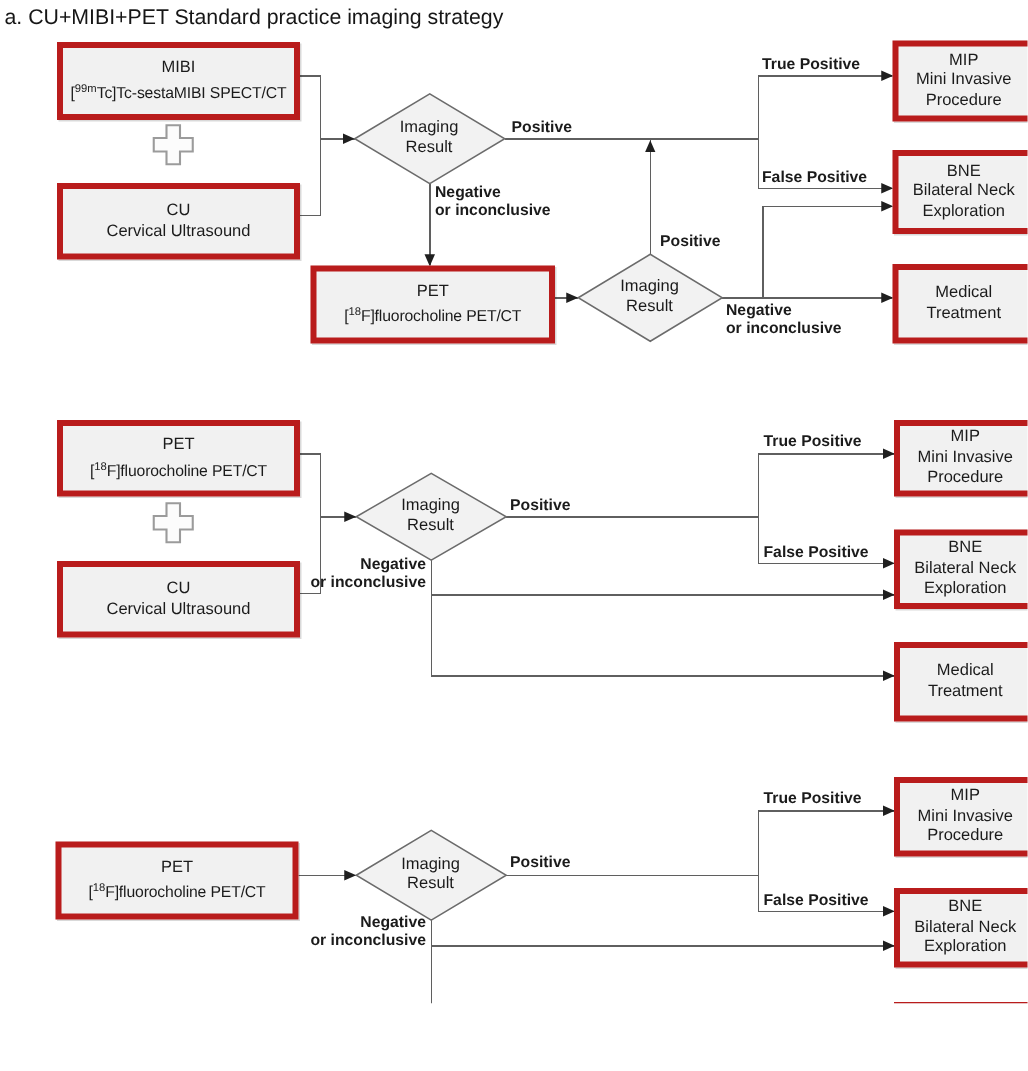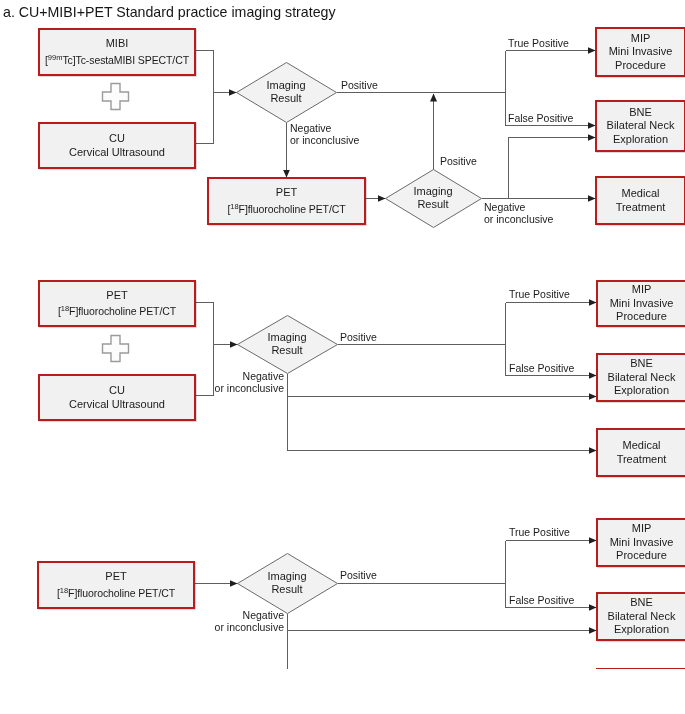--- a/index.html
+++ b/index.html
@@ -2,30 +2,30 @@
 <html><head>
 <meta charset="utf-8">
 <style>
   html,body{margin:0;padding:0;background:#ffffff;}
   .canvas{position:relative;width:685px;height:669px;background:#ffffff;
           font-family:"Liberation Sans","DejaVu Sans",sans-serif;overflow:hidden;padding-left:24px;}
   svg.wires{position:absolute;left:0;top:0;z-index:1;}
   .edge{stroke:#5f5f5f;stroke-width:1;fill:none;shape-rendering:crispEdges;}
   .diamond{fill:#f2f2f2;stroke:#6b6b6b;stroke-width:1;}
   .plus{fill:#fcfcfc;stroke:#9b9b9b;stroke-width:1.4;}
-  .node{position:absolute;background:#f1f1f1;border:2px solid #b91c1c;
+  .node{position:absolute;background:#f1f1f1;border:4px solid #b91c1c;
         box-shadow:1px 1px 0 rgba(0,0,0,0.15);display:flex;flex-direction:column;
         justify-content:center;align-items:center;z-index:2;color:#1b1b1b;overflow:hidden;}
   .node .l{font-size:11px;line-height:13.5px;white-space:nowrap;}
   .node .sm{font-size:10.5px;letter-spacing:-0.1px;}
   .node sup{font-size:7.5px;vertical-align:4px;letter-spacing:0;}
   .title{position:absolute;left:3px;font-size:14.2px;color:#161616;z-index:3;white-space:nowrap;}
   .dtext{position:absolute;width:80px;text-align:center;font-size:11px;line-height:13px;
          color:#1b1b1b;z-index:2;}
-  .elabel{position:absolute;font-size:10.5px;line-height:12px;color:#1b1b1b;z-index:3;white-space:nowrap;}
+  .elabel{position:absolute;font-size:10.5px;line-height:12px;color:#1b1b1b;z-index:3;white-space:nowrap;font-weight:bold;}
   .elabel.two{line-height:11.5px;}
   .elabel.right{text-align:right;}
 </style>
 </head>
 <body>
 
 <div class="canvas">
 
   <svg class="wires" width="685" height="714" viewBox="0 0 685 714">
     <defs>

